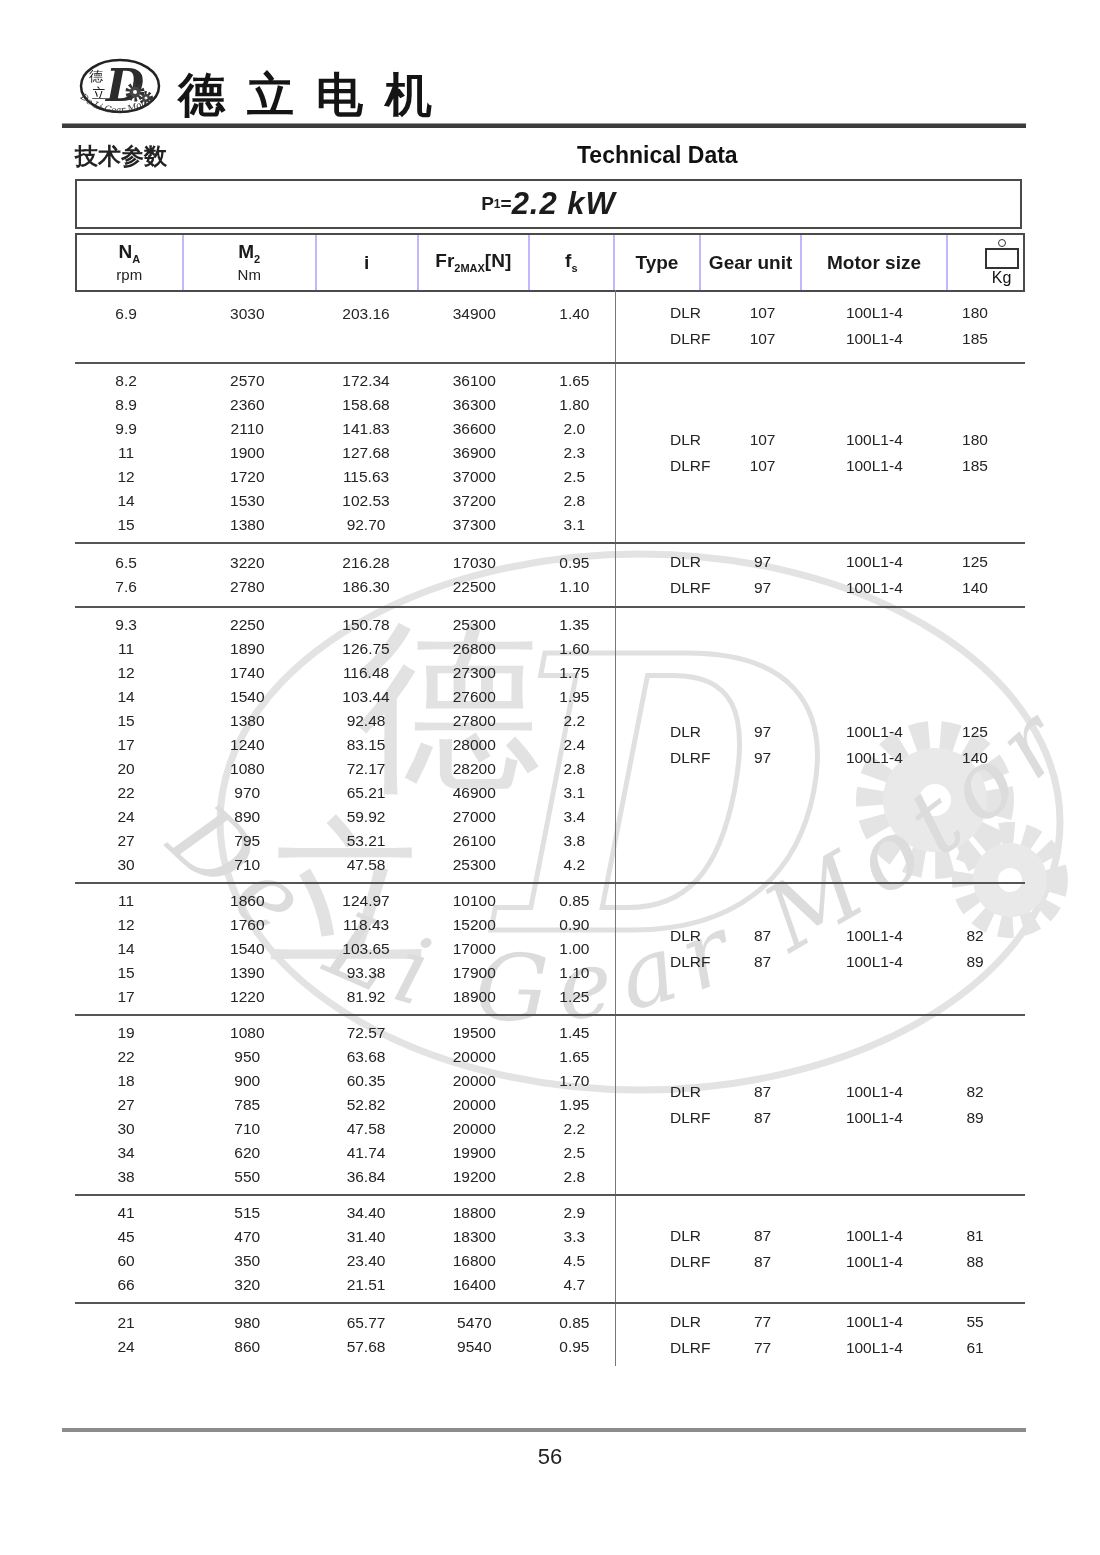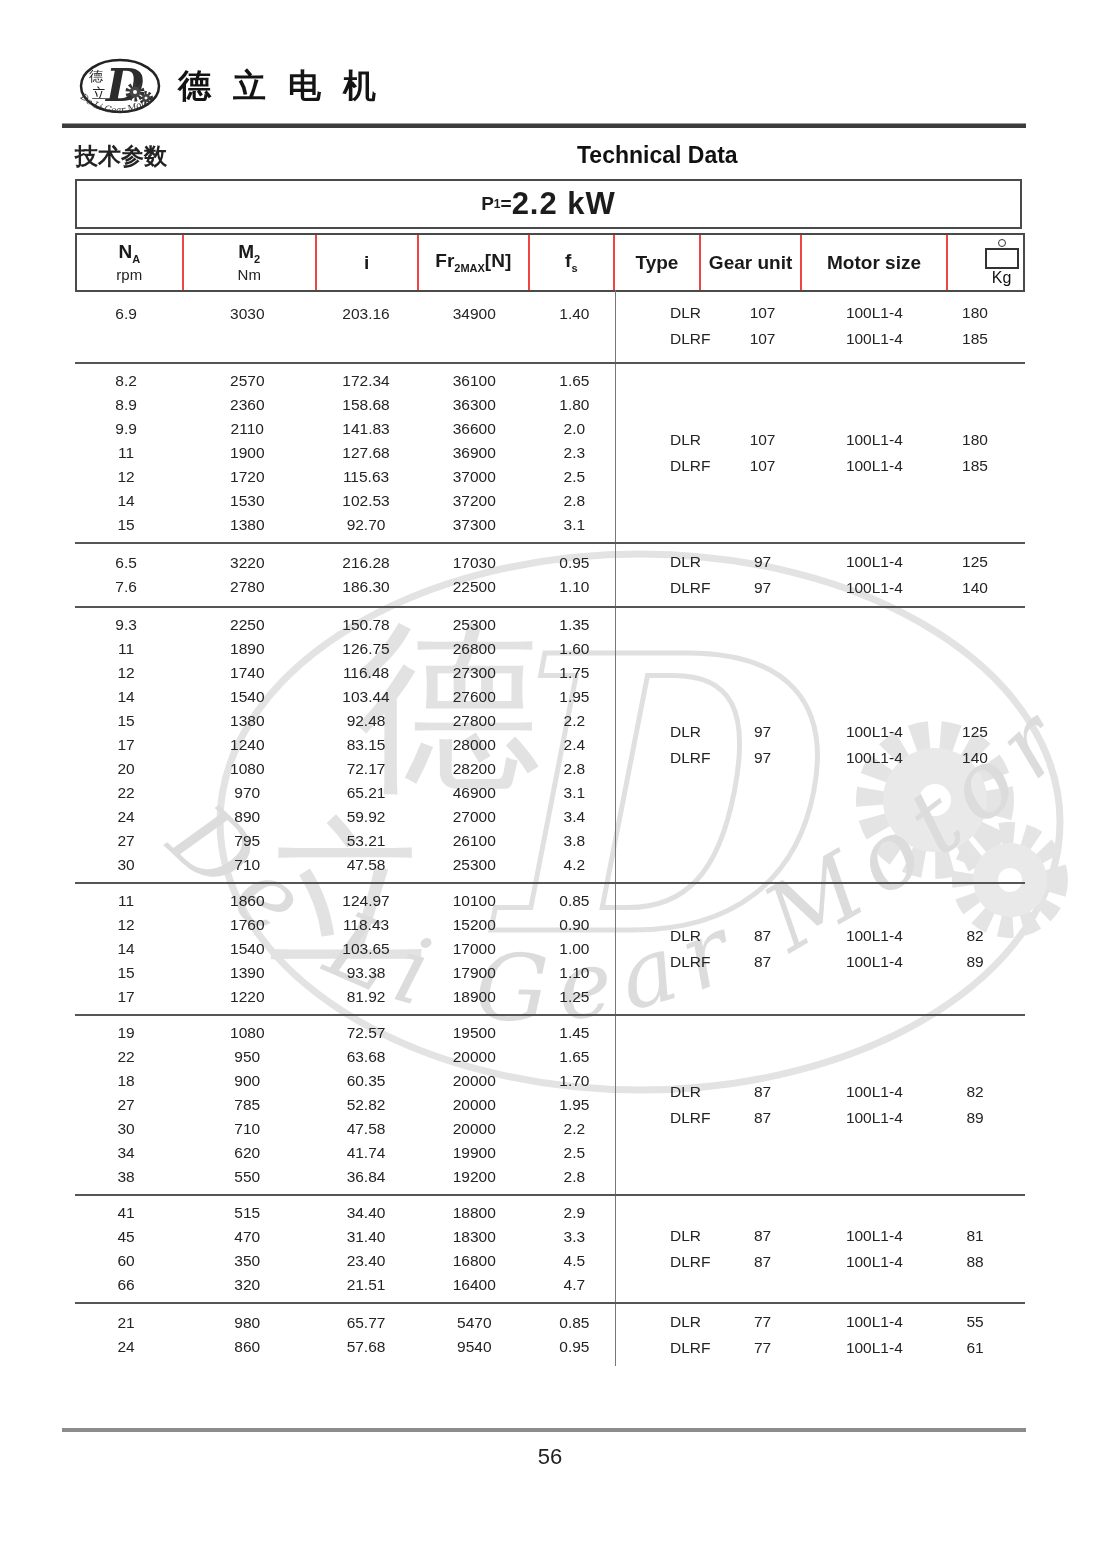--- a/index.html
+++ b/index.html
@@ -4,37 +4,37 @@
 <style>
   html,body{margin:0;padding:0;background:#e9e9e9;}
   .page{position:relative;width:1100px;height:1555px;background:#ffffff;margin:0 auto;
         font-family:"Liberation Sans",sans-serif;color:#1c1c1c;overflow:hidden;}
   .layer{position:absolute;left:0;top:0;z-index:0;}
   .fg{position:relative;z-index:1;}
 
   
   .logo{position:absolute;left:72px;top:54px;width:100px;height:84px;}
   .brand-cn{position:absolute;left:178px;top:64px;font-family:"DejaVu Serif",serif;
-            font-weight:bold;font-size:33px;letter-spacing:22px;color:#141414;}
+            font-weight:bold;font-size:47px;letter-spacing:22px;color:#141414;}
   .top-rule{position:absolute;left:62px;top:123px;width:964px;height:5px;
             background:linear-gradient(#9a9a9a 1px,#3c3c3c 1px);}
   .sec-cn{position:absolute;left:75px;top:141px;font-size:23px;font-weight:bold;color:#222;}
   .sec-en{position:absolute;left:577px;top:142px;font-size:23px;font-weight:bold;color:#111;}
 
   
   .pbox{position:absolute;left:75px;top:179px;width:947px;height:50px;border:2px solid #4a4a4a;
         box-sizing:border-box;display:flex;align-items:center;justify-content:center;}
   .pbox .pl{font-size:19px;font-weight:bold;}
   .pbox sub{font-size:12px;font-weight:bold;}
-  .pbox .pv{font-size:31px;font-weight:bold;letter-spacing:1px;}
+  .pbox .pv{font-size:31px;font-weight:bold;letter-spacing:1px;font-style:italic;}
 
   
   .thead{position:absolute;left:75px;top:233px;width:950px;height:59px;box-sizing:border-box;
          border:2px solid #4a4a4a;display:flex;}
-  .th{box-sizing:border-box;border-right:2px solid #ef4444;display:flex;flex-direction:column;
+  .th{box-sizing:border-box;border-right:2px solid #c4b5fd;display:flex;flex-direction:column;
       align-items:center;justify-content:center;line-height:1.05;}
   .th:last-child{border-right:none;padding-left:32px;}
   .th .m{font-size:19px;font-weight:bold;color:#1a1a1a;}
   .th .m sub{font-size:11px;font-weight:bold;}
   .th .u{font-size:15px;color:#222;margin-top:1px;}
   .w0{width:107px}.w1{width:134px}.w2{width:102px}.w3{width:112px}.w4{width:85px}
   .w5{width:87px}.w6{width:101px}.w7{width:147px}.w8{width:75px}
   .wicon{width:30px;height:17px;border:2px solid #333;margin-top:1px;}
   .wdot{width:6px;height:6px;border:1.5px solid #333;border-radius:50%;}
   .wkg{font-size:16px;color:#111;margin-top:1px;}

